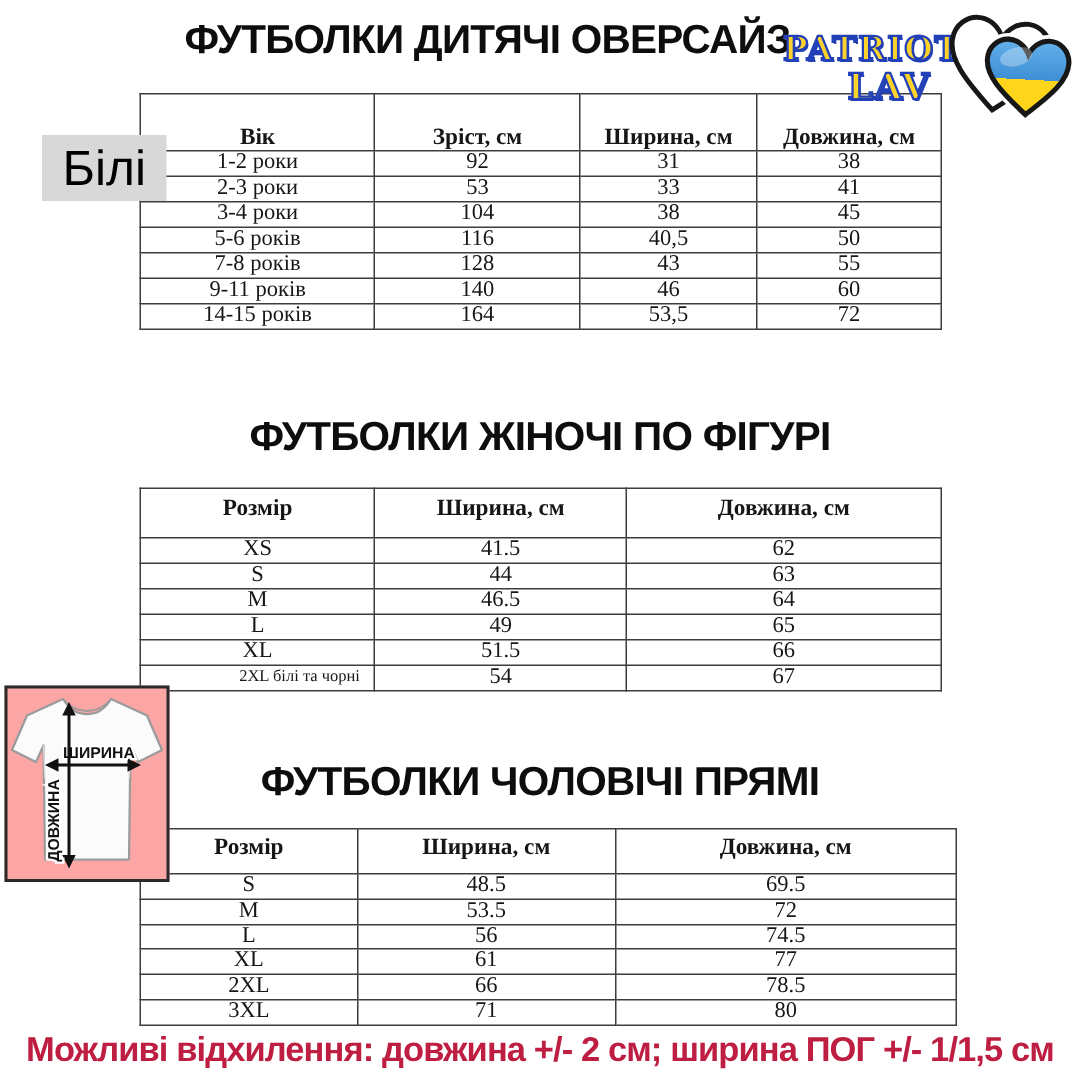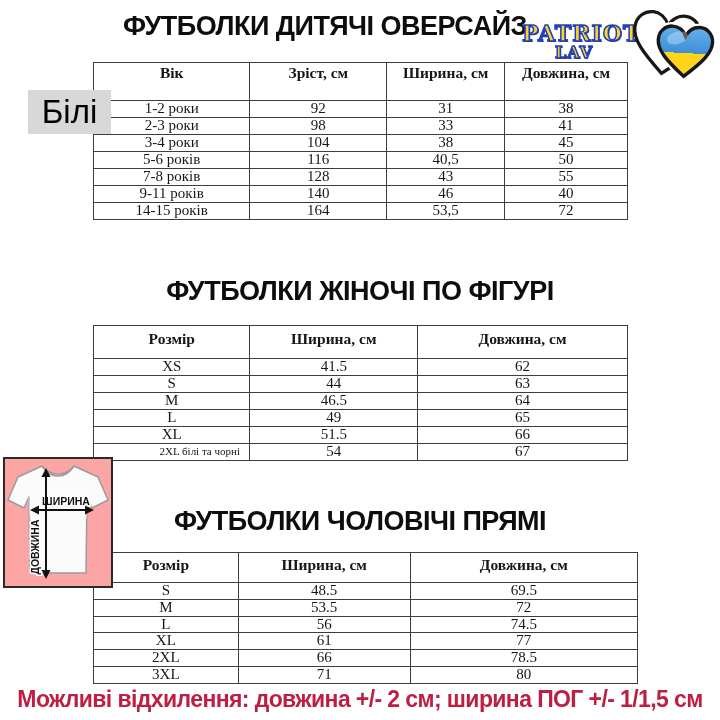--- a/index.html
+++ b/index.html
@@ -19,21 +19,21 @@
     position:absolute;border-collapse:collapse;table-layout:fixed;background:#fff;
   }
   .size-table th,.size-table td{
     border:1px solid #3d3d3d;text-align:center;padding:0;
     font-size:15px;line-height:1.05;overflow:visible;box-sizing:border-box;
   }
   .size-table th{font-weight:bold;font-size:15.5px;vertical-align:top}
   .size-table td{vertical-align:middle}
 
   #table-kids{left:93px;top:62px;width:535px}
-  #table-kids th{height:38px;padding-top:2px}
+  #table-kids th{height:38px;padding-top:21px}
   #table-kids td{height:17px}
 
   #table-women{left:93px;top:325px;width:535px}
   #table-women th{height:33px;padding-top:5px}
   #table-women td{height:17px}
 
   #table-men{left:93px;top:552px;width:545px}
   #table-men th{height:30px;padding-top:4px}
   #table-men td{height:16px}
 
@@ -56,21 +56,21 @@
 
   #logo{position:absolute;left:520px;top:12px;width:200px;height:82px;z-index:2}
   .logo-text{
     position:absolute;font-family:"DejaVu Serif",serif;font-weight:bold;
     color:var(--logo-yellow,#ffd32a);
     -webkit-text-stroke:1.5px var(--logo-blue,#2240b8);
     text-shadow:1px 1px 0 var(--logo-blue,#2240b8);
     letter-spacing:1px;white-space:nowrap;
   }
   #logo-line1{left:2px;top:8px;font-size:22px}
-  #logo-line2{left:35px;top:31px;font-size:16px}
+  #logo-line2{left:45px;top:31px;font-size:24px}
   #logo-hearts{position:absolute;left:103px;top:-10px}
 
   #diagram{
     position:absolute;left:3px;top:457px;width:110px;height:131px;
     background:#fca5a5;border:2px solid #2a2a2a;box-sizing:border-box;z-index:5;
   }
   #diagram svg{display:block}
   .diagram-label{
     font-family:"Liberation Sans",sans-serif;font-weight:bold;font-size:10.5px;
     fill:#111;paint-order:stroke;stroke:#ffffff;stroke-width:3px;
@@ -127,21 +127,21 @@
     </thead>
     <tbody>
       <tr>
         <td>1-2 роки</td>
         <td>92</td>
         <td>31</td>
         <td>38</td>
       </tr>
       <tr>
         <td>2-3 роки</td>
-        <td>98</td>
+        <td>53</td>
         <td>33</td>
         <td>41</td>
       </tr>
       <tr>
         <td>3-4 роки</td>
         <td>104</td>
         <td>38</td>
         <td>45</td>
       </tr>
       <tr>
@@ -153,21 +153,21 @@
       <tr>
         <td>7-8 років</td>
         <td>128</td>
         <td>43</td>
         <td>55</td>
       </tr>
       <tr>
         <td>9-11 років</td>
         <td>140</td>
         <td>46</td>
-        <td>40</td>
+        <td>60</td>
       </tr>
       <tr>
         <td>14-15 років</td>
         <td>164</td>
         <td>53,5</td>
         <td>72</td>
       </tr>
     </tbody>
   </table>
 <table class="size-table" id="table-women">

